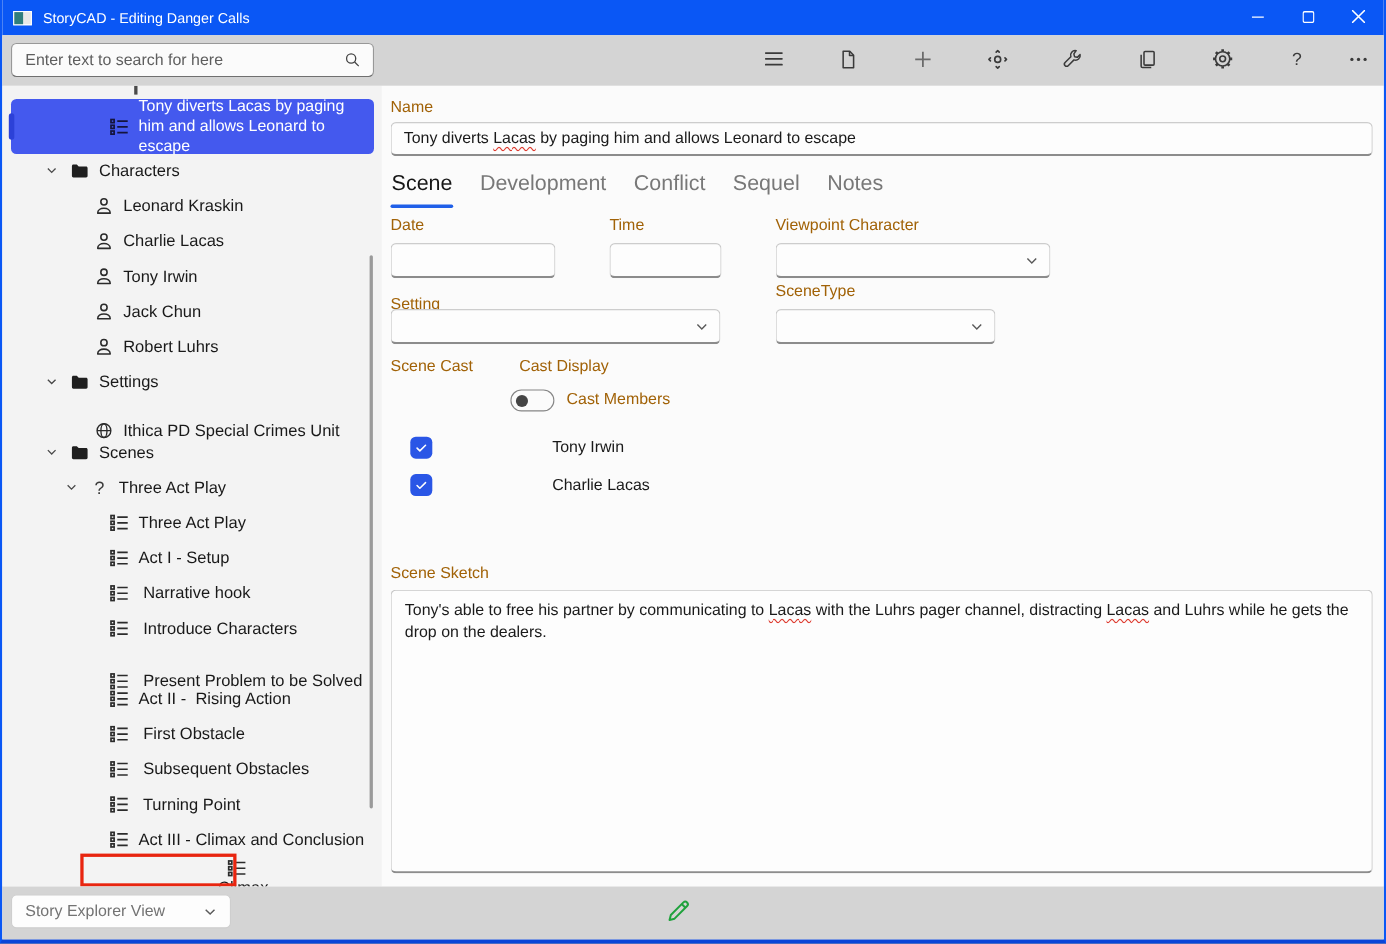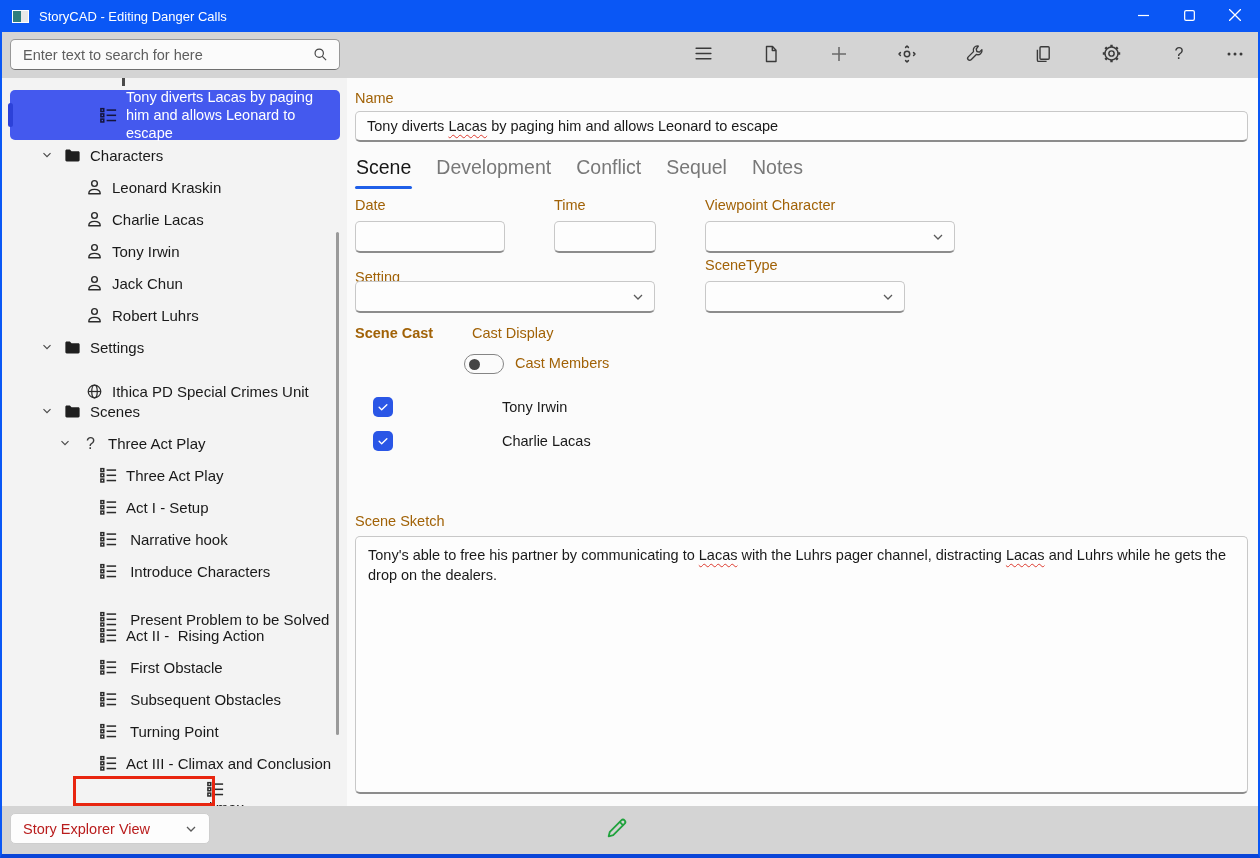--- a/index.html
+++ b/index.html
@@ -64,21 +64,21 @@
   .toggle .knob{ position:absolute; left:4px; top:3.5px; width:11px; height:11px; border-radius:50%; background:#454545; }
   .toggle-label{ left:168px; top:277px; }
   .cast-members{ position:absolute; left:8px; top:312px; }
   .cast-row{ display:flex; align-items:center; height:34px; padding-left:18px; }
   .checkbox{ width:20px; height:20px; border-radius:5px; background:var(--checkbox-blue); display:flex; align-items:center; justify-content:center; cursor:pointer; flex:none; }
   .cast-name{ margin-left:109px; font-size:14.5px; color:#191919; }
   .sketch-box{ left:8px; top:458px; width:893px; height:258px; padding:9px 12px; line-height:19.5px; font-size:14.5px; }
   
   .statusbar{ position:relative; height:48px; background:#d4d4d4; }
   .view-select{ position:absolute; left:8px; top:7px; width:200px; height:31px; background:#fdfdfd; border:1px solid #cecece;
-    border-radius:5px; display:flex; align-items:center; font-size:14.5px; color:#b91c1c; padding:0 12px; cursor:pointer; }
+    border-radius:5px; display:flex; align-items:center; font-size:14.5px; color:#737373; padding:0 12px; cursor:pointer; }
   .view-select .vs-label{ flex:1; }
   .pencil-wrap{ position:absolute; left:602px; top:8px; }
 </style>
 </head>
 <body>
 
 <div class="window">
 
   <div class="titlebar">
     <span class="app-icon"></span>
@@ -528,21 +528,21 @@
             <path d="M2 4l4 4 4-4" fill="none" stroke="#5a5a5a" stroke-width="1.3"></path>
           </svg>
       </div>
       <div class="combobox" style="left:358px; top:203px; width:200px; height:32px;">
         <span></span>
         <svg width="12" height="12" viewBox="0 0 12 12">
             <path d="M2 4l4 4 4-4" fill="none" stroke="#5a5a5a" stroke-width="1.3"></path>
           </svg>
       </div>
 
-      <div class="fld-label" style="left:8px; top:247px;font-weight:bold;">Scene Cast</div>
+      <div class="fld-label" style="left:8px; top:247px;">Scene Cast</div>
       <div class="fld-label" style="left:125px; top:247px;">Cast Display</div>
 
       <div class="toggle">
           <span class="knob"></span>
         </div>
       <div class="fld-label toggle-label">Cast Members</div>
 
       <div class="cast-members" id="cast-members">
           <div class="cast-row">
             <span class="checkbox">

